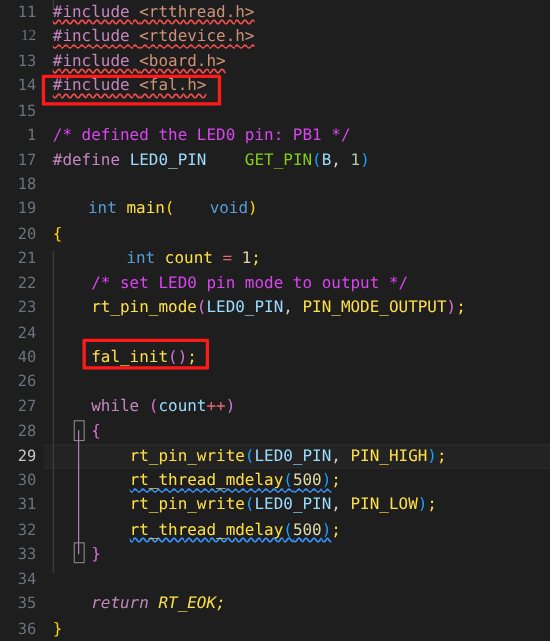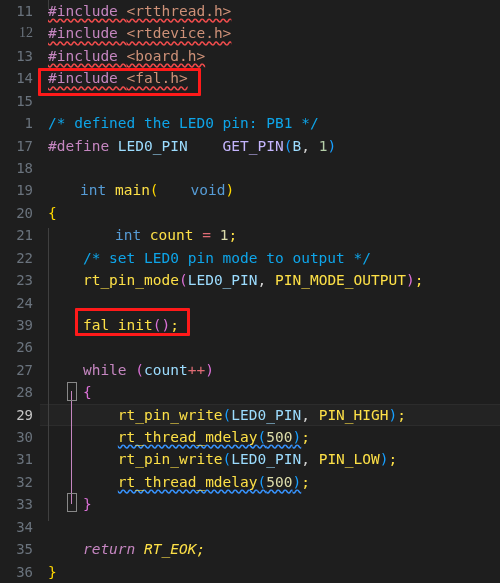--- a/index.html
+++ b/index.html
@@ -57,22 +57,22 @@
     border-top: 1px solid #2c2c2c;
     border-bottom: 1px solid #2c2c2c;
     box-sizing: border-box;
     pointer-events: none;
   }
 
   
   .kw       { color: #c586c0; }   
   .type     { color: #569cd6; margin-left: 32px; }   
   .str      { color: #ce9178; }   
-  .cmt      { color: #0ea5e9; }   
-  .fn       { color: #c4b5fd; }   
+  .cmt      { color: #d946ef; }   
+  .fn       { color: #84cc16; }   
   .plain    { color: #fde047; }
   .var      { color: #9cdcfe; }   
   .num      { color: #b5cea8; }
   .numy     { color: #dcdcaa; }
   .op       { color: #d4d4d4; }
   .opr      { color: #e06c75; }   
   .p1       { color: #ffd700; }   
   .p2       { color: #da70d6; }   
   .p3       { color: #179fff; }   
   .brace-gold { color: #ffd700; }
@@ -136,21 +136,21 @@
     <div class="ln" style="top:89.7px;">15</div>
     <div class="ln" style="top:112.1px;">1</div>
     <div class="ln" style="top:134.5px;">17</div>
     <div class="ln" style="top:157.0px;">18</div>
     <div class="ln" style="top:179.4px;">19</div>
     <div class="ln" style="top:201.8px;">20</div>
     <div class="ln" style="top:224.2px;">21</div>
     <div class="ln" style="top:246.6px;">22</div>
     <div class="ln" style="top:269.1px;">23</div>
     <div class="ln" style="top:291.5px;">24</div>
-    <div class="ln" style="top:313.9px;">39</div>
+    <div class="ln" style="top:313.9px;">40</div>
     <div class="ln" style="top:336.3px;">26</div>
     <div class="ln" style="top:358.8px;">27</div>
     <div class="ln" style="top:381.2px;">28</div>
     <div class="ln active" style="top:403.6px;">29</div>
     <div class="ln" style="top:426.0px;">30</div>
     <div class="ln" style="top:448.4px;">31</div>
     <div class="ln" style="top:470.9px;">32</div>
     <div class="ln" style="top:493.3px;">33</div>
     <div class="ln" style="top:515.7px;">34</div>
     <div class="ln" style="top:538.1px;">35</div>

